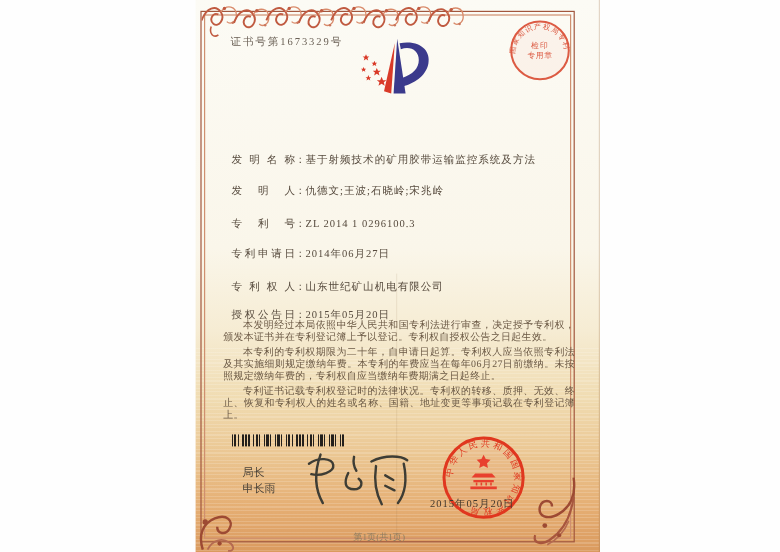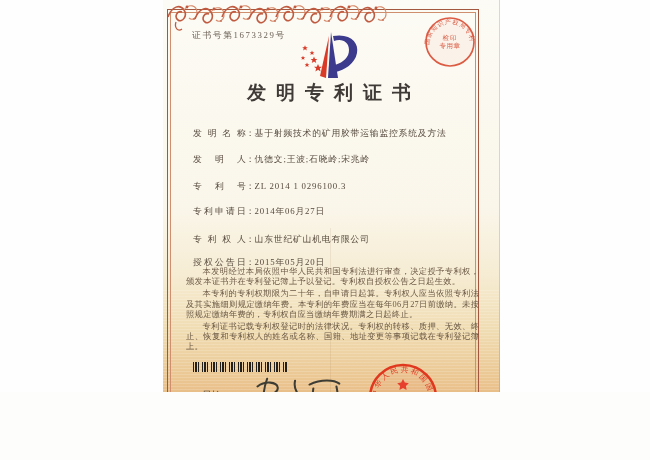--- a/index.html
+++ b/index.html
@@ -1,17 +1,17 @@
 <!DOCTYPE html>
 <html><head>
 <meta charset="utf-8">
 <style>
   html,body{margin:0;padding:0;}
   body{width:650px;height:460px;background:#fdfdfc;font-family:"Liberation Serif","DejaVu Serif",serif;}
-  .stage{position:relative;width:650px;height:392px;overflow:hidden;background:#fefefe;}
+  .stage{position:relative;width:650px;height:460px;overflow:hidden;background:#fefefe;}
   
   .paper{position:absolute;left:163px;top:0;width:336px;height:460px;
     background:linear-gradient(180deg,#fcfbf5 0%,#faf6ea 45%,#f6ecd3 60%,#f0dcb2 72%,#ebc793 82%,#e5ae73 92%,#da9a5e 100%);
     border-right:1px solid rgba(160,120,80,.28);}
   .paper-stripes{position:absolute;left:163px;top:290px;width:336px;height:170px;
     background:repeating-linear-gradient(180deg,rgba(255,255,255,.16) 0 1px,rgba(0,0,0,0) 1px 3px);}
   .crease{position:absolute;left:330px;top:228px;width:1px;height:218px;background:rgba(140,100,60,.10);}
   
   .frame-outer{position:absolute;left:167px;top:9px;width:312px;height:443px;border:1px solid #a2573e;box-sizing:border-box;}
   .frame-inner{position:absolute;left:2px;top:2px;right:2px;bottom:2px;border:1px solid #cf8f6f;}
@@ -110,21 +110,20 @@
     <defs>
         <path id="tsp" d="M14 62 A42 42 0 1 1 98 62"></path>
       </defs>
     <text font-size="12" fill="#d94a31" letter-spacing="2">
       <textPath href="#tsp">国家知识产权局专利局</textPath>
     </text>
     <text x="56" y="52" text-anchor="middle" font-size="13" fill="#d94a31" letter-spacing="2">检印</text>
     <text x="56" y="68" text-anchor="middle" font-size="13" fill="#d94a31" letter-spacing="1">专用章</text>
   </svg>
 
-  <div class="title">发明专利证书</div>
 
   <div class="frow" style="top:127px">
     <span class="lbl">发明名称</span><span>：</span><span class="val">基于射频技术的矿用胶带运输监控系统及方法</span>
   </div>
   <div class="frow" style="top:153px">
     <span class="lbl">发明人</span><span>：</span><span class="val">仇德文;王波;石晓岭;宋兆岭</span>
   </div>
   <div class="frow" style="top:180px">
     <span class="lbl">专利号</span><span>：</span><span class="val">ZL 2014 1 0296100.3</span>
   </div>

